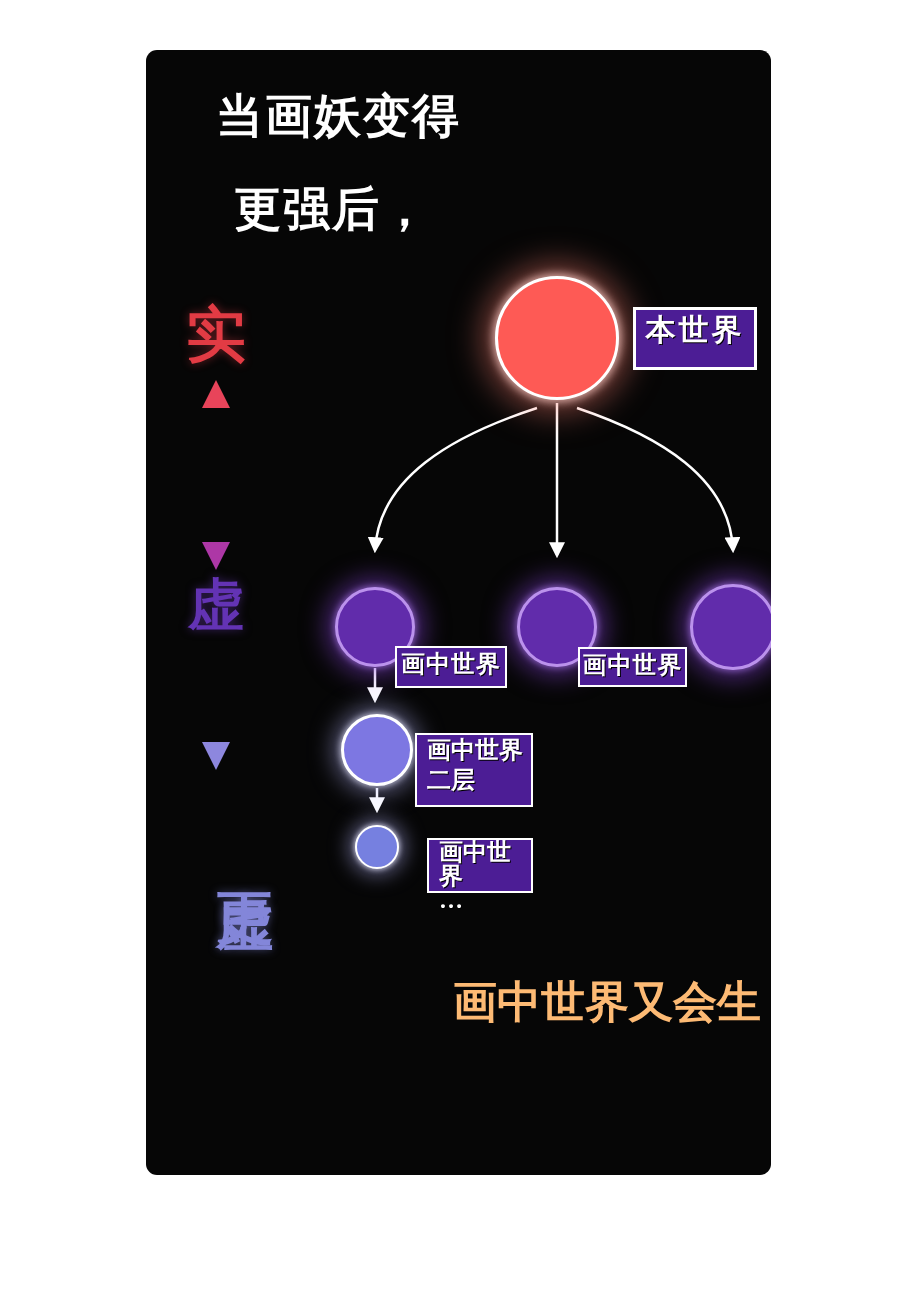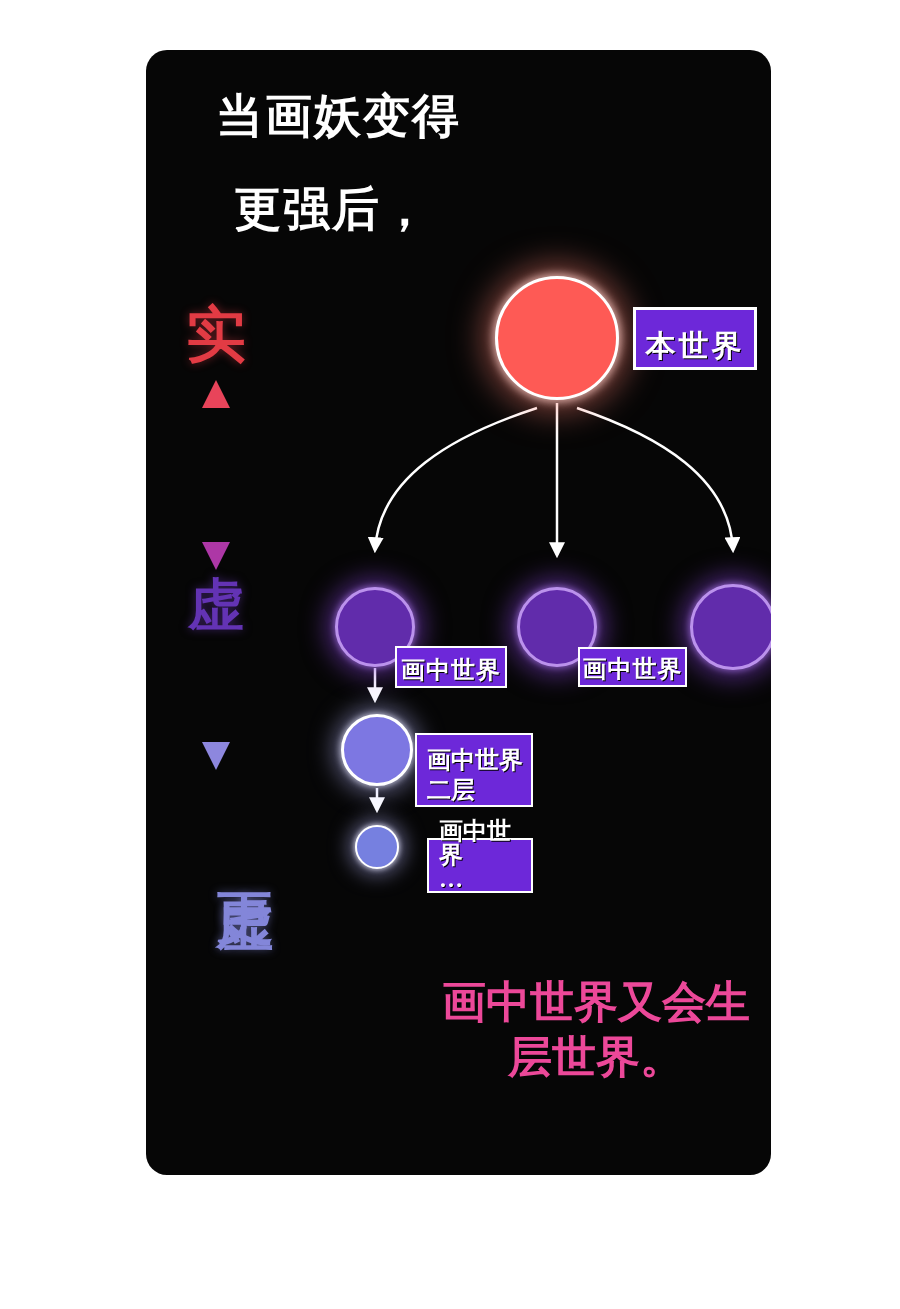--- a/index.html
+++ b/index.html
@@ -4,32 +4,32 @@
 <style>
   html,body{margin:0;padding:0;}
   body{
     width:900px;height:1309px;position:relative;
     background:#ffffff;
     font-family:"Liberation Serif","DejaVu Serif",serif;
     overflow:hidden;
   }
   .panel{
     position:absolute;left:146px;top:50px;width:625px;height:1125px;
-    background:#060606;border-radius:21px;overflow:hidden;
+    background:#060606;border-radius:11px;overflow:hidden;
   }
   
   .top-caption{
     position:absolute;left:70px;top:38px;color:#fff;
     font-size:47px;font-weight:bold;line-height:57px;letter-spacing:2px;
   }
   .top-caption .l2{padding-left:18px;margin-top:36px;}
   .bottom-caption{
     position:absolute;left:285px;top:925px;width:330px;
-    color:#ec4899;font-size:44px;font-weight:bold;line-height:55px;
-    text-align:center;letter-spacing:0px;
+    color:#fdba74;font-size:44px;font-weight:bold;line-height:55px;
+    text-align:right;letter-spacing:0px;
   }
   
   .axis-word{position:absolute;width:90px;text-align:center;font-weight:bold;}
   .axis-real{left:25px;top:245px;font-size:60px;color:#e23b44;text-shadow:0 0 10px rgba(230,60,70,.45);}
   .axis-virtual{left:25px;top:518px;font-size:56px;color:#6333b4;text-shadow:0 0 10px rgba(110,60,190,.5);}
   .axis-more-virtual{
     left:25px;top:722px;font-size:58px;color:#8386d9;line-height:66px;
     writing-mode:vertical-rl;text-orientation:upright;height:150px;left:41px;
     text-shadow:0 0 10px rgba(130,135,220,.45);
   }
@@ -55,23 +55,23 @@
     background:#7d77e2;border:3px solid #fff;
     box-shadow:0 0 24px 7px rgba(185,185,255,.5),0 0 6px 1px rgba(255,255,255,.7);
   }
   .node-l3{
     left:209px;top:775px;width:44px;height:44px;
     background:#7680e0;border:2.5px solid #fff;
     box-shadow:0 0 20px 6px rgba(185,185,255,.5),0 0 5px 1px rgba(255,255,255,.7);
   }
   
   .label-box{
-    position:absolute;box-sizing:border-box;background:#6d28d9;
+    position:absolute;box-sizing:border-box;background:#4c1d95;
     border:3px solid #fff;color:#fff;font-weight:bold;
-    display:flex;flex-direction:column;justify-content:flex-end;
+    display:flex;flex-direction:column;justify-content:flex-start;
     text-shadow:1px 1px 0 #000;
   }
   .lb-root{left:487px;top:257px;width:124px;height:63px;font-size:30px;align-items:center;letter-spacing:3px;}
   .lb-l1a{left:249px;top:596px;width:112px;height:42px;font-size:24px;align-items:center;letter-spacing:1px;border-width:2.5px;}
   .lb-l1b{left:432px;top:597px;width:109px;height:40px;font-size:24px;align-items:center;letter-spacing:1px;border-width:2.5px;}
   .lb-l2{left:269px;top:683px;width:118px;height:74px;font-size:24px;padding-left:10px;line-height:30px;border-width:2.5px;}
   .lb-l3{left:281px;top:788px;width:106px;height:55px;font-size:24px;padding-left:10px;line-height:24px;border-width:2.5px;}
   .tree-arrows{position:absolute;left:0;top:0;pointer-events:none;}
 </style>
 </head>
@@ -146,16 +146,15 @@
     <span>画中世界</span>
     <span>二层</span>
   </div>
   <div class="label-box lb-l3">
     <span>画中世界</span>
     <span>…</span>
   </div>
 
   <div class="bottom-caption">
     <div>画中世界又会生</div>
-    <div>层世界。</div>
   </div>
 
 </div>
 
 </body></html>

